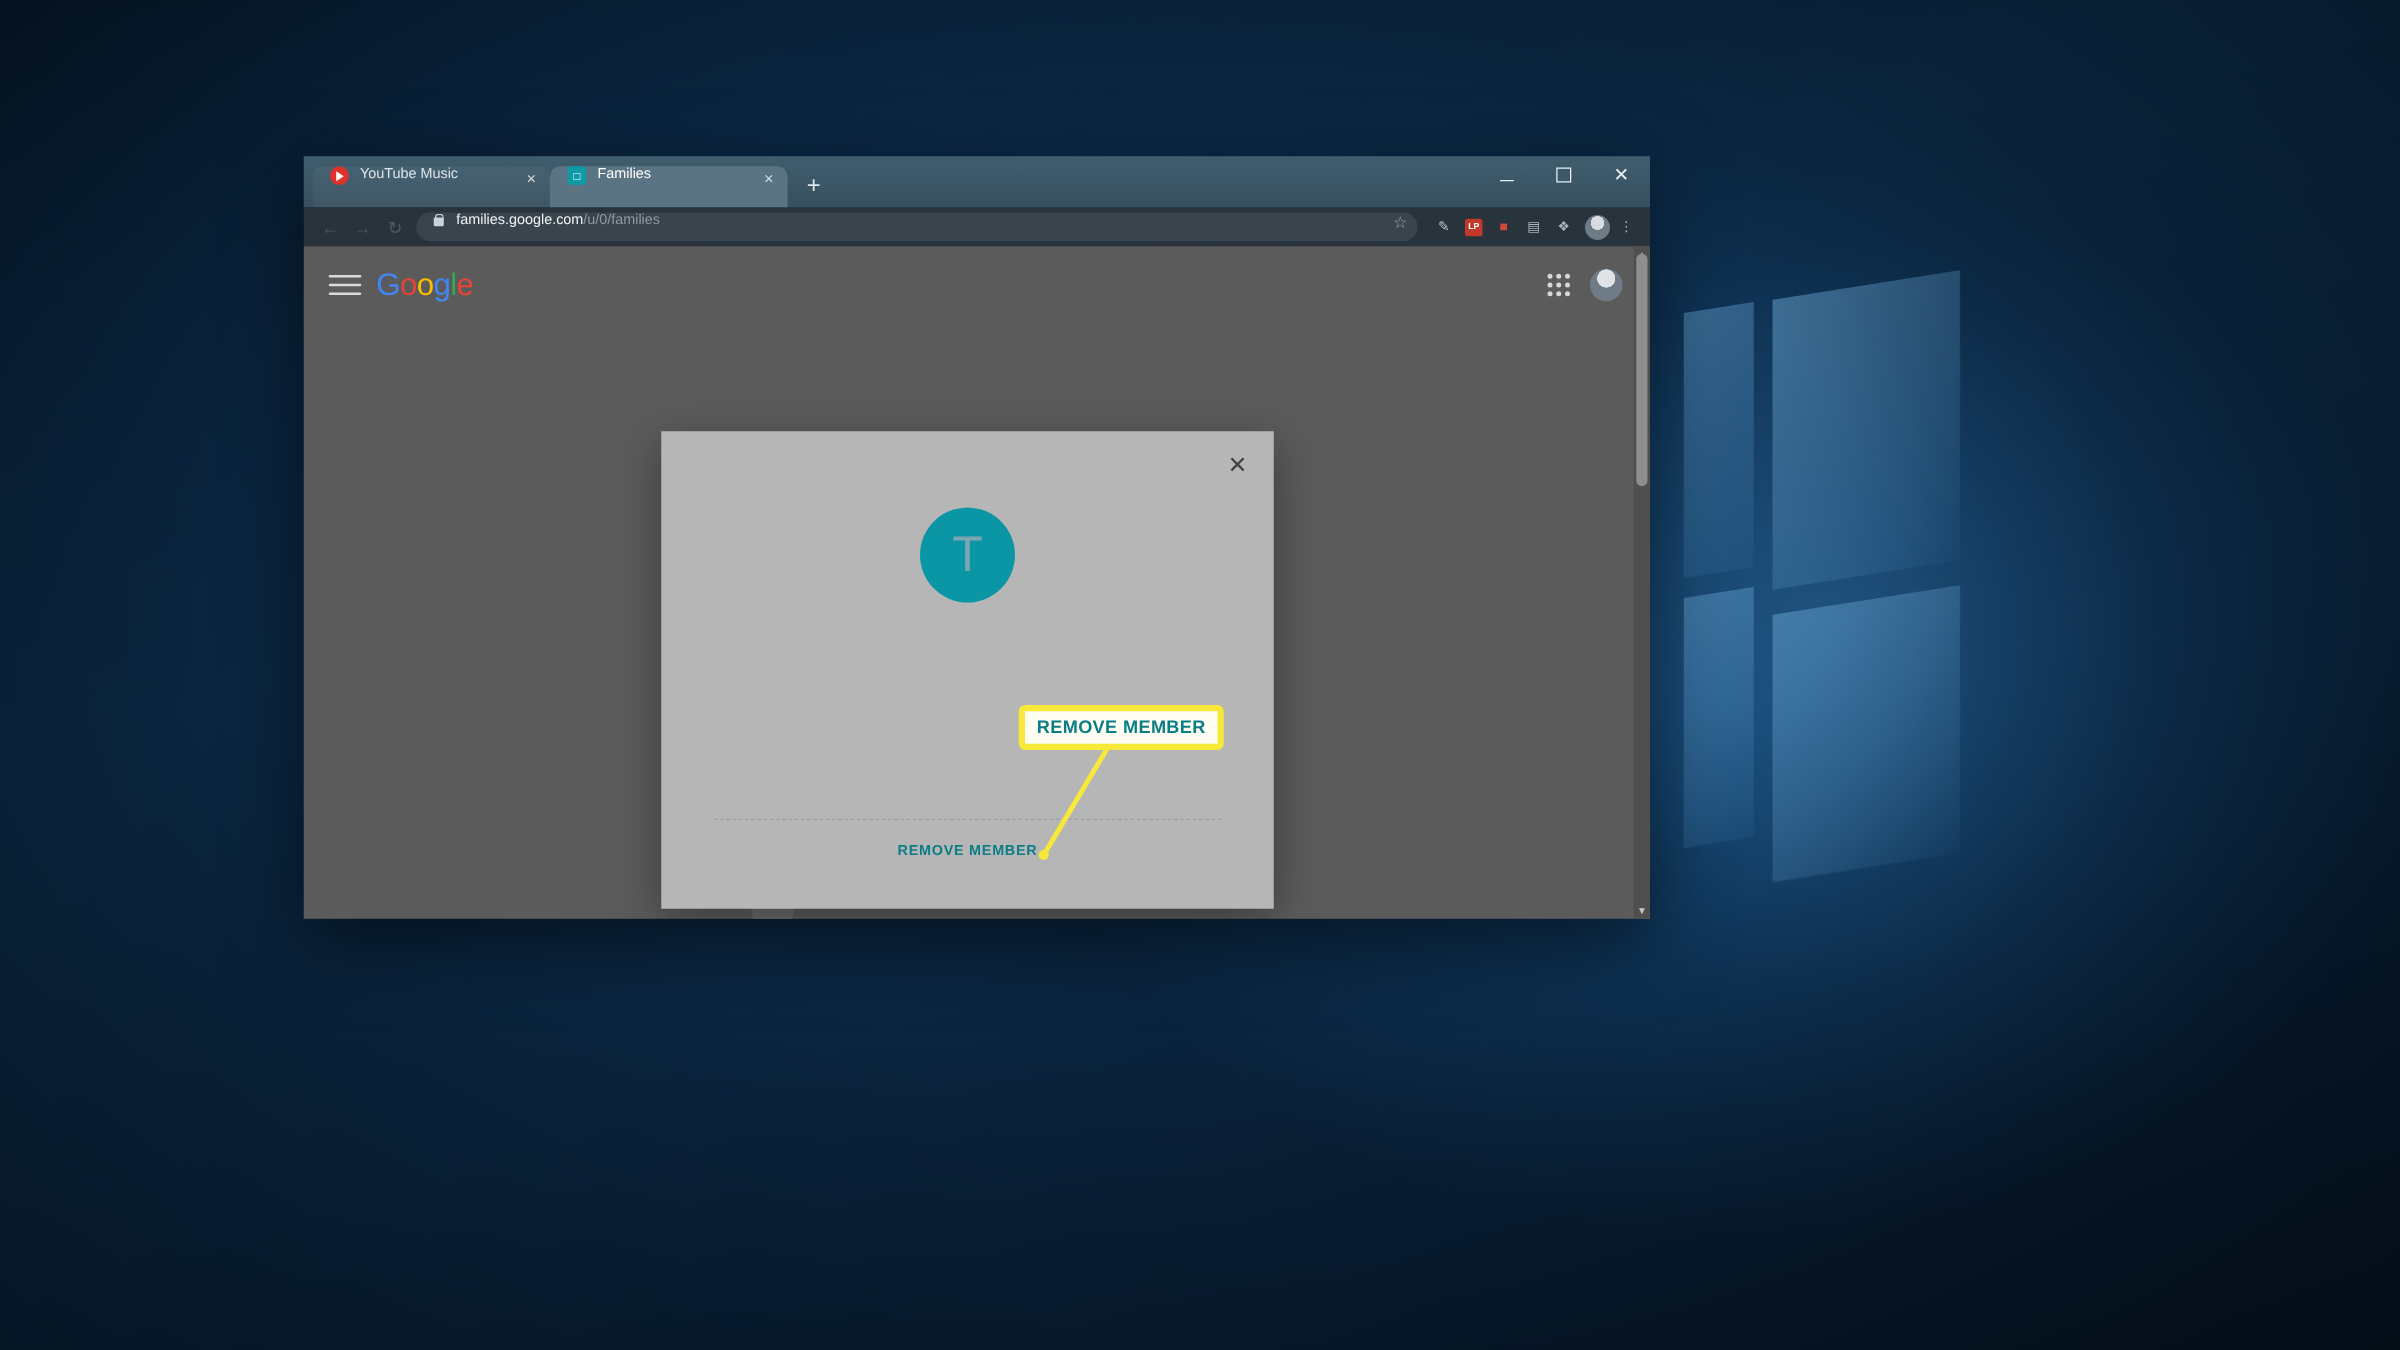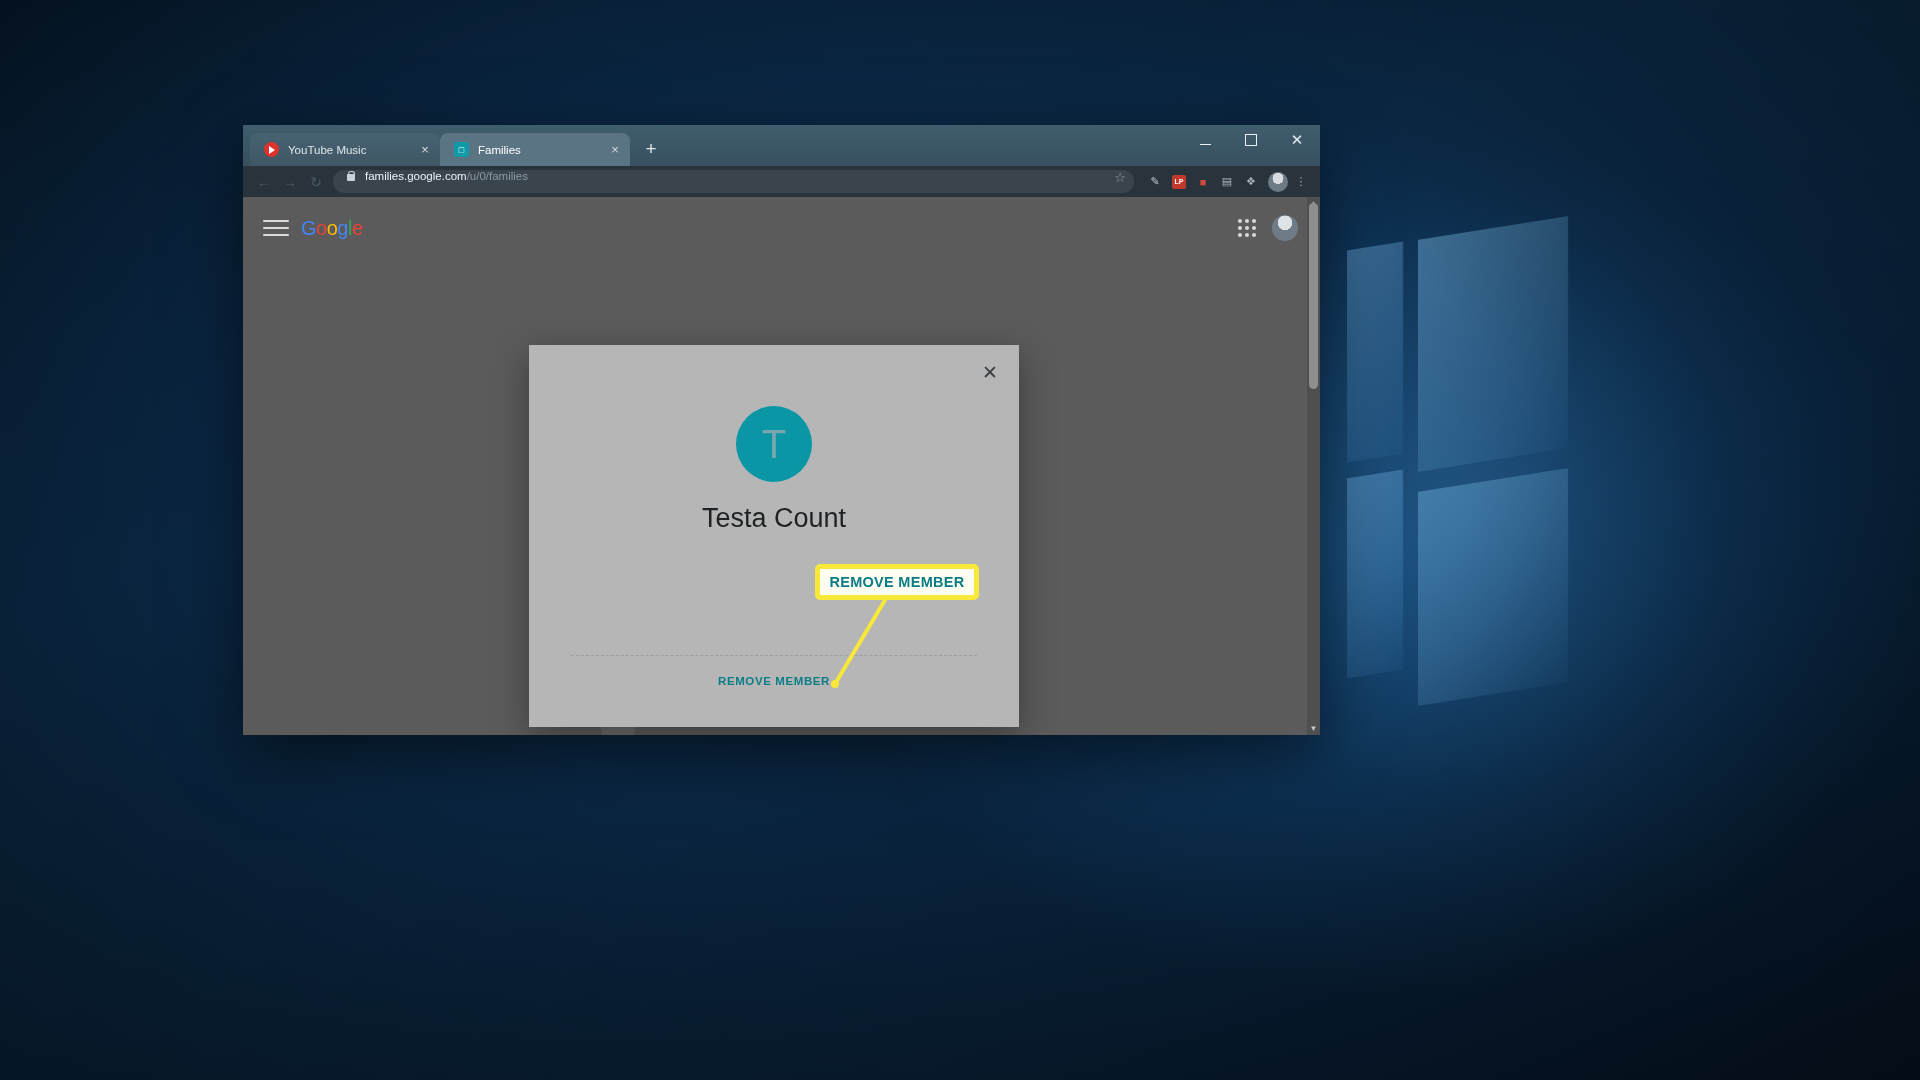--- a/index.html
+++ b/index.html
@@ -51,21 +51,21 @@
     position: relative;
     height: 41px;
     background: linear-gradient(180deg, #3f5d6e 0%, #38505f 100%);
     display: flex; align-items: flex-end;
     padding-left: 7px;
   }
   .tab {
     position: relative;
     height: 33px;
     width: 190px;
-    display: flex; align-items: center;
+    display: flex; 
     padding: 0 6px 0 14px;
     border-radius: 8px 8px 0 0;
     font-size: 11.5px;
     color: #e3eaee;
   }
   .tab.inactive { background: rgba(255,255,255,0.045); color: #dde5ea; }
   .tab.active {
     background: #5b7484;
     color: #ffffff;
   }
@@ -190,21 +190,21 @@
     display: flex; align-items: center;
     padding: 0 22px 0 20px;
     position: relative;
   }
   #hamburger {
     width: 26px; height: 26px; flex:0 0 26px;
     display:flex; flex-direction:column; justify-content:center; gap:5px;
     cursor: pointer; margin-right: 12px;
   }
   #hamburger span { display:block; height:2px; background:#d9dcdd; border-radius:1px; }
-  #glogo { font-size: 20px; letter-spacing: -0.5px; font-family:"Liberation Serif", serif;}
+  #glogo { font-size: 25px; letter-spacing: -0.5px; font-family:"Liberation Serif", serif;}
   #glogo span { font-family:"Liberation Sans", sans-serif; font-weight: 400;}
   #gheader-right { margin-left:auto; display:flex; align-items:center; gap:16px; }
   #apps-grid { display:grid; grid-template-columns:repeat(3,4px); gap:3px; cursor:pointer; }
   #apps-grid i { width:4px; height:4px; background:#d6d9da; border-radius:50%; display:block;}
   #acct-avatar {
     width: 26px; height: 26px; border-radius: 50%;
     background: radial-gradient(circle at 50% 30%, #dfe3e6 0 32%, #6f7c87 33% 100%);
     cursor:pointer;
   }
 
@@ -369,21 +369,20 @@
         </div>
         <div id="acct-avatar"></div>
       </div>
     </div>
 
     <div id="bg-circle"></div>
 
     <div id="modal">
       <div id="modal-close">✕</div>
       <div id="member-avatar">T</div>
-      <div id="member-name">Testa Count</div>
       <div id="modal-divider"></div>
       <div id="remove-member-link">REMOVE MEMBER</div>
     </div>
 
     <svg id="callout-line">
       <line x1="645" y1="398" x2="592" y2="487" stroke="#f7e839" stroke-width="4"></line>
       <circle cx="592" cy="487" r="4" fill="#f7e839"></circle>
     </svg>
     <div id="callout-box">
       <span id="callout-text">REMOVE MEMBER</span>

